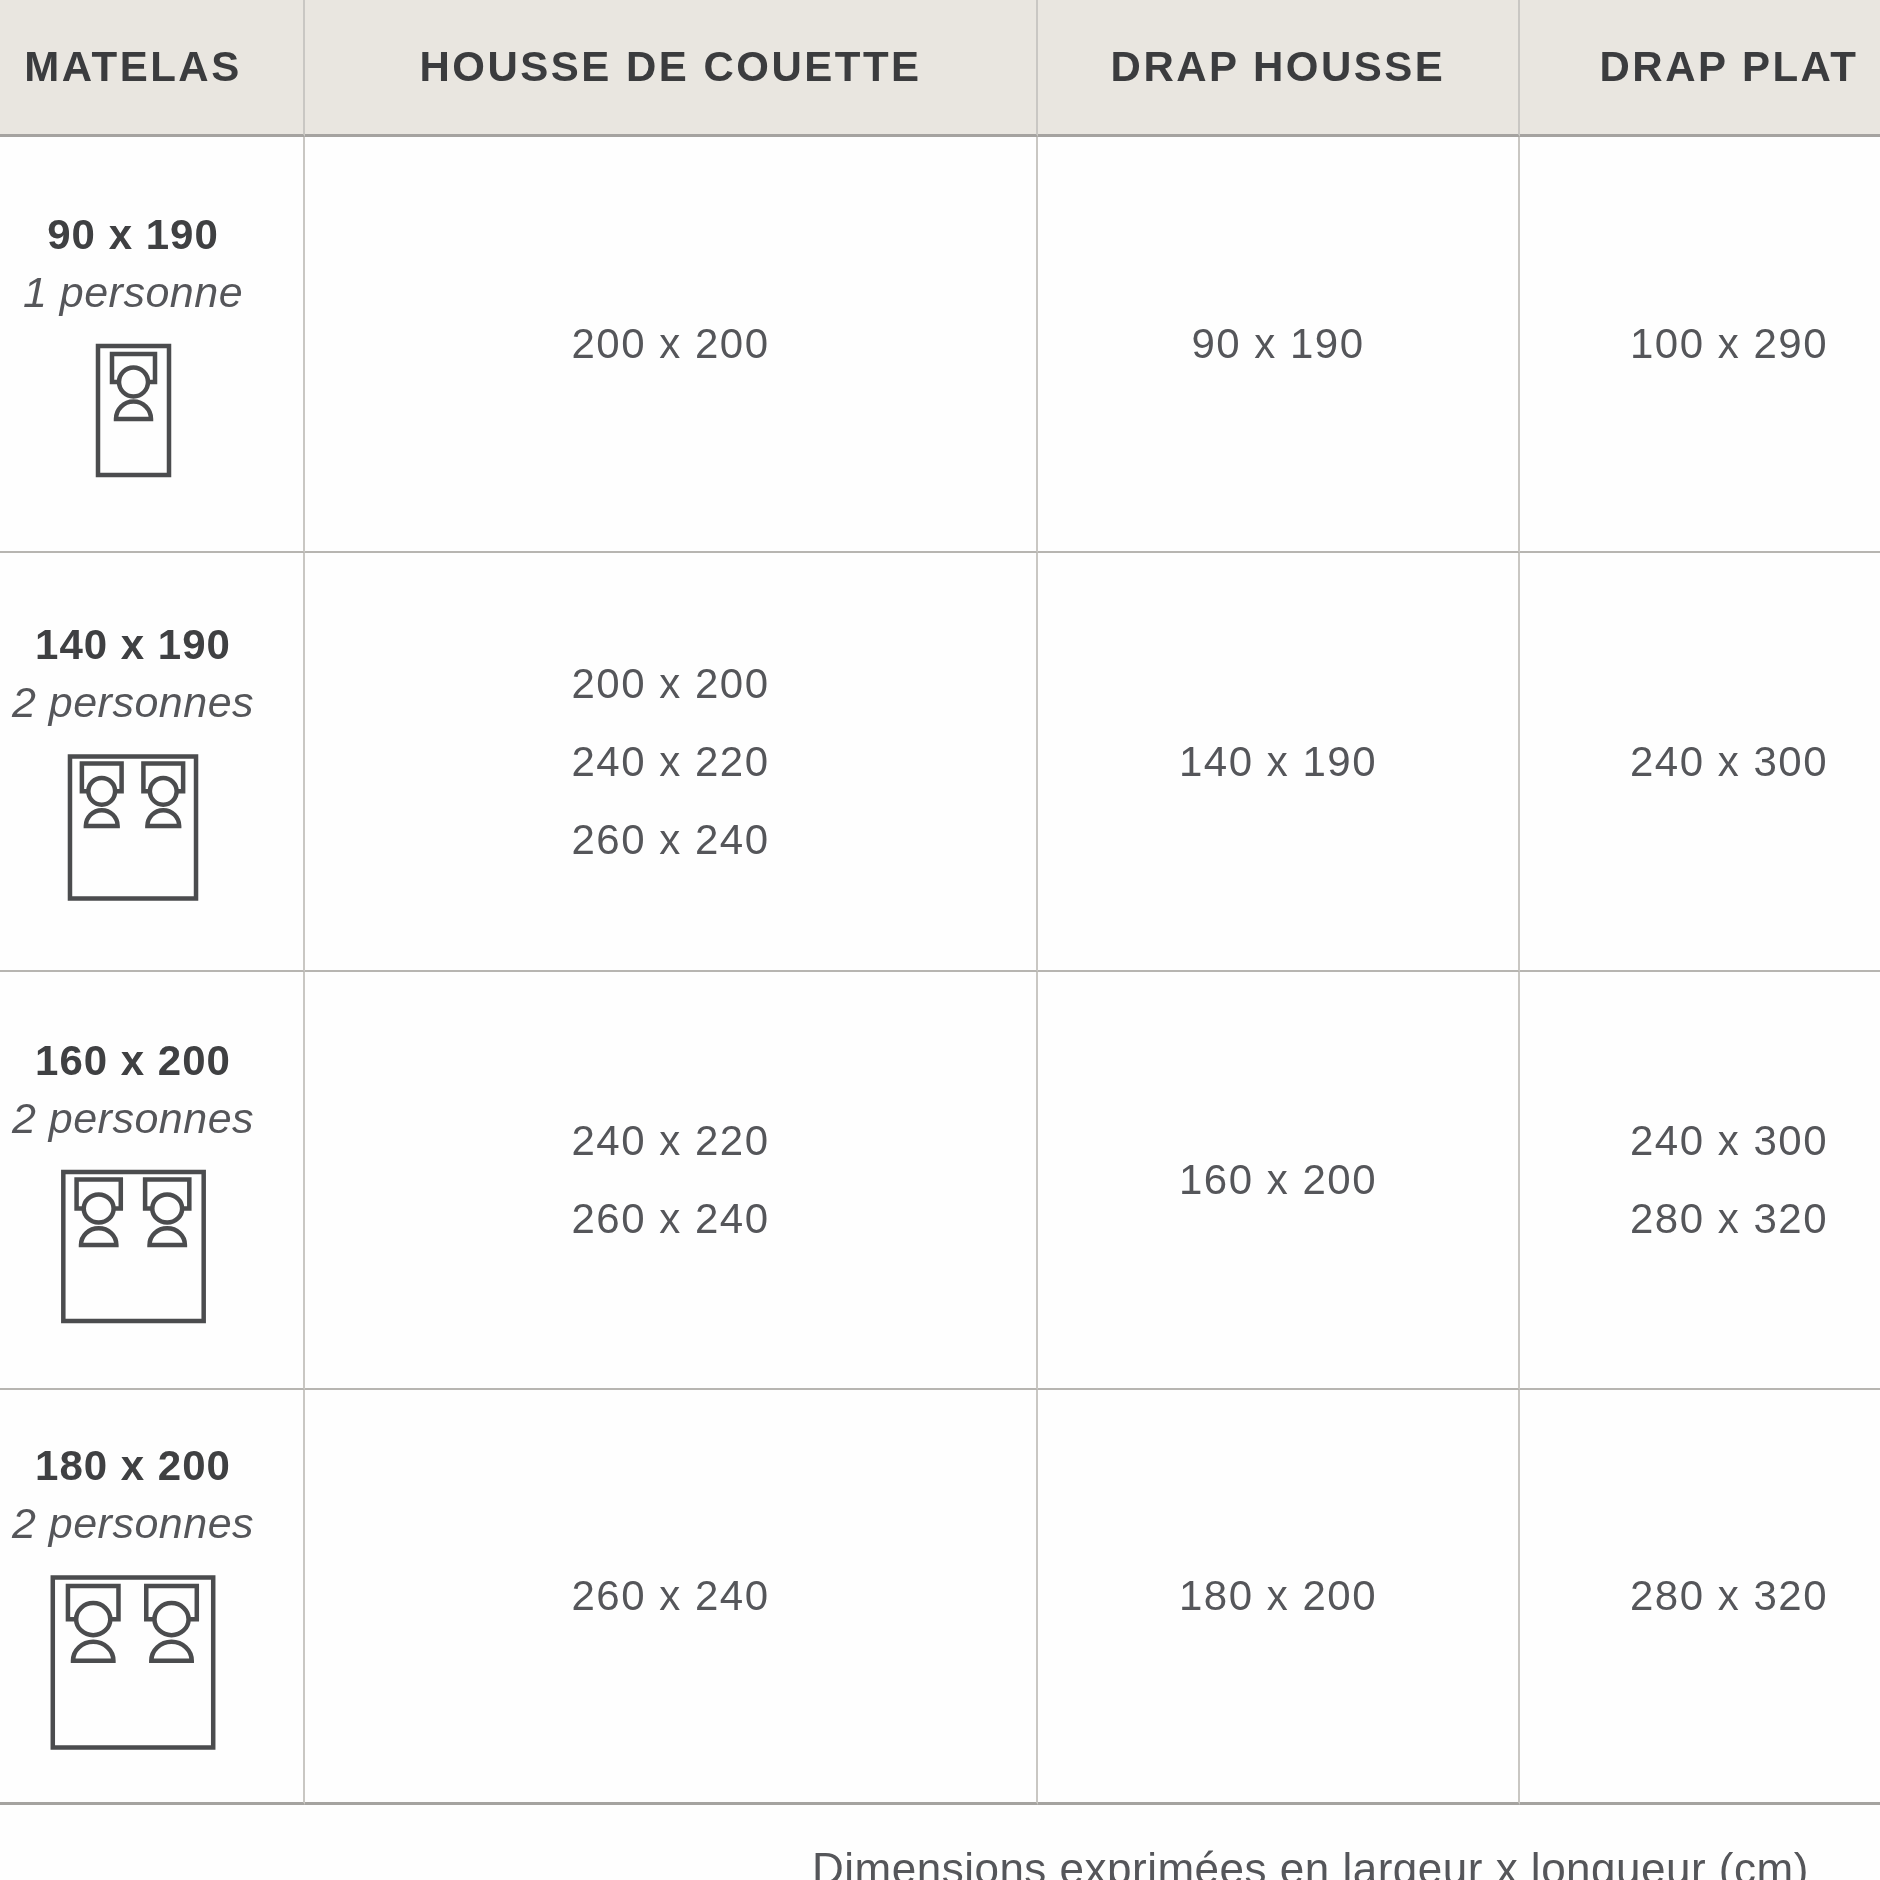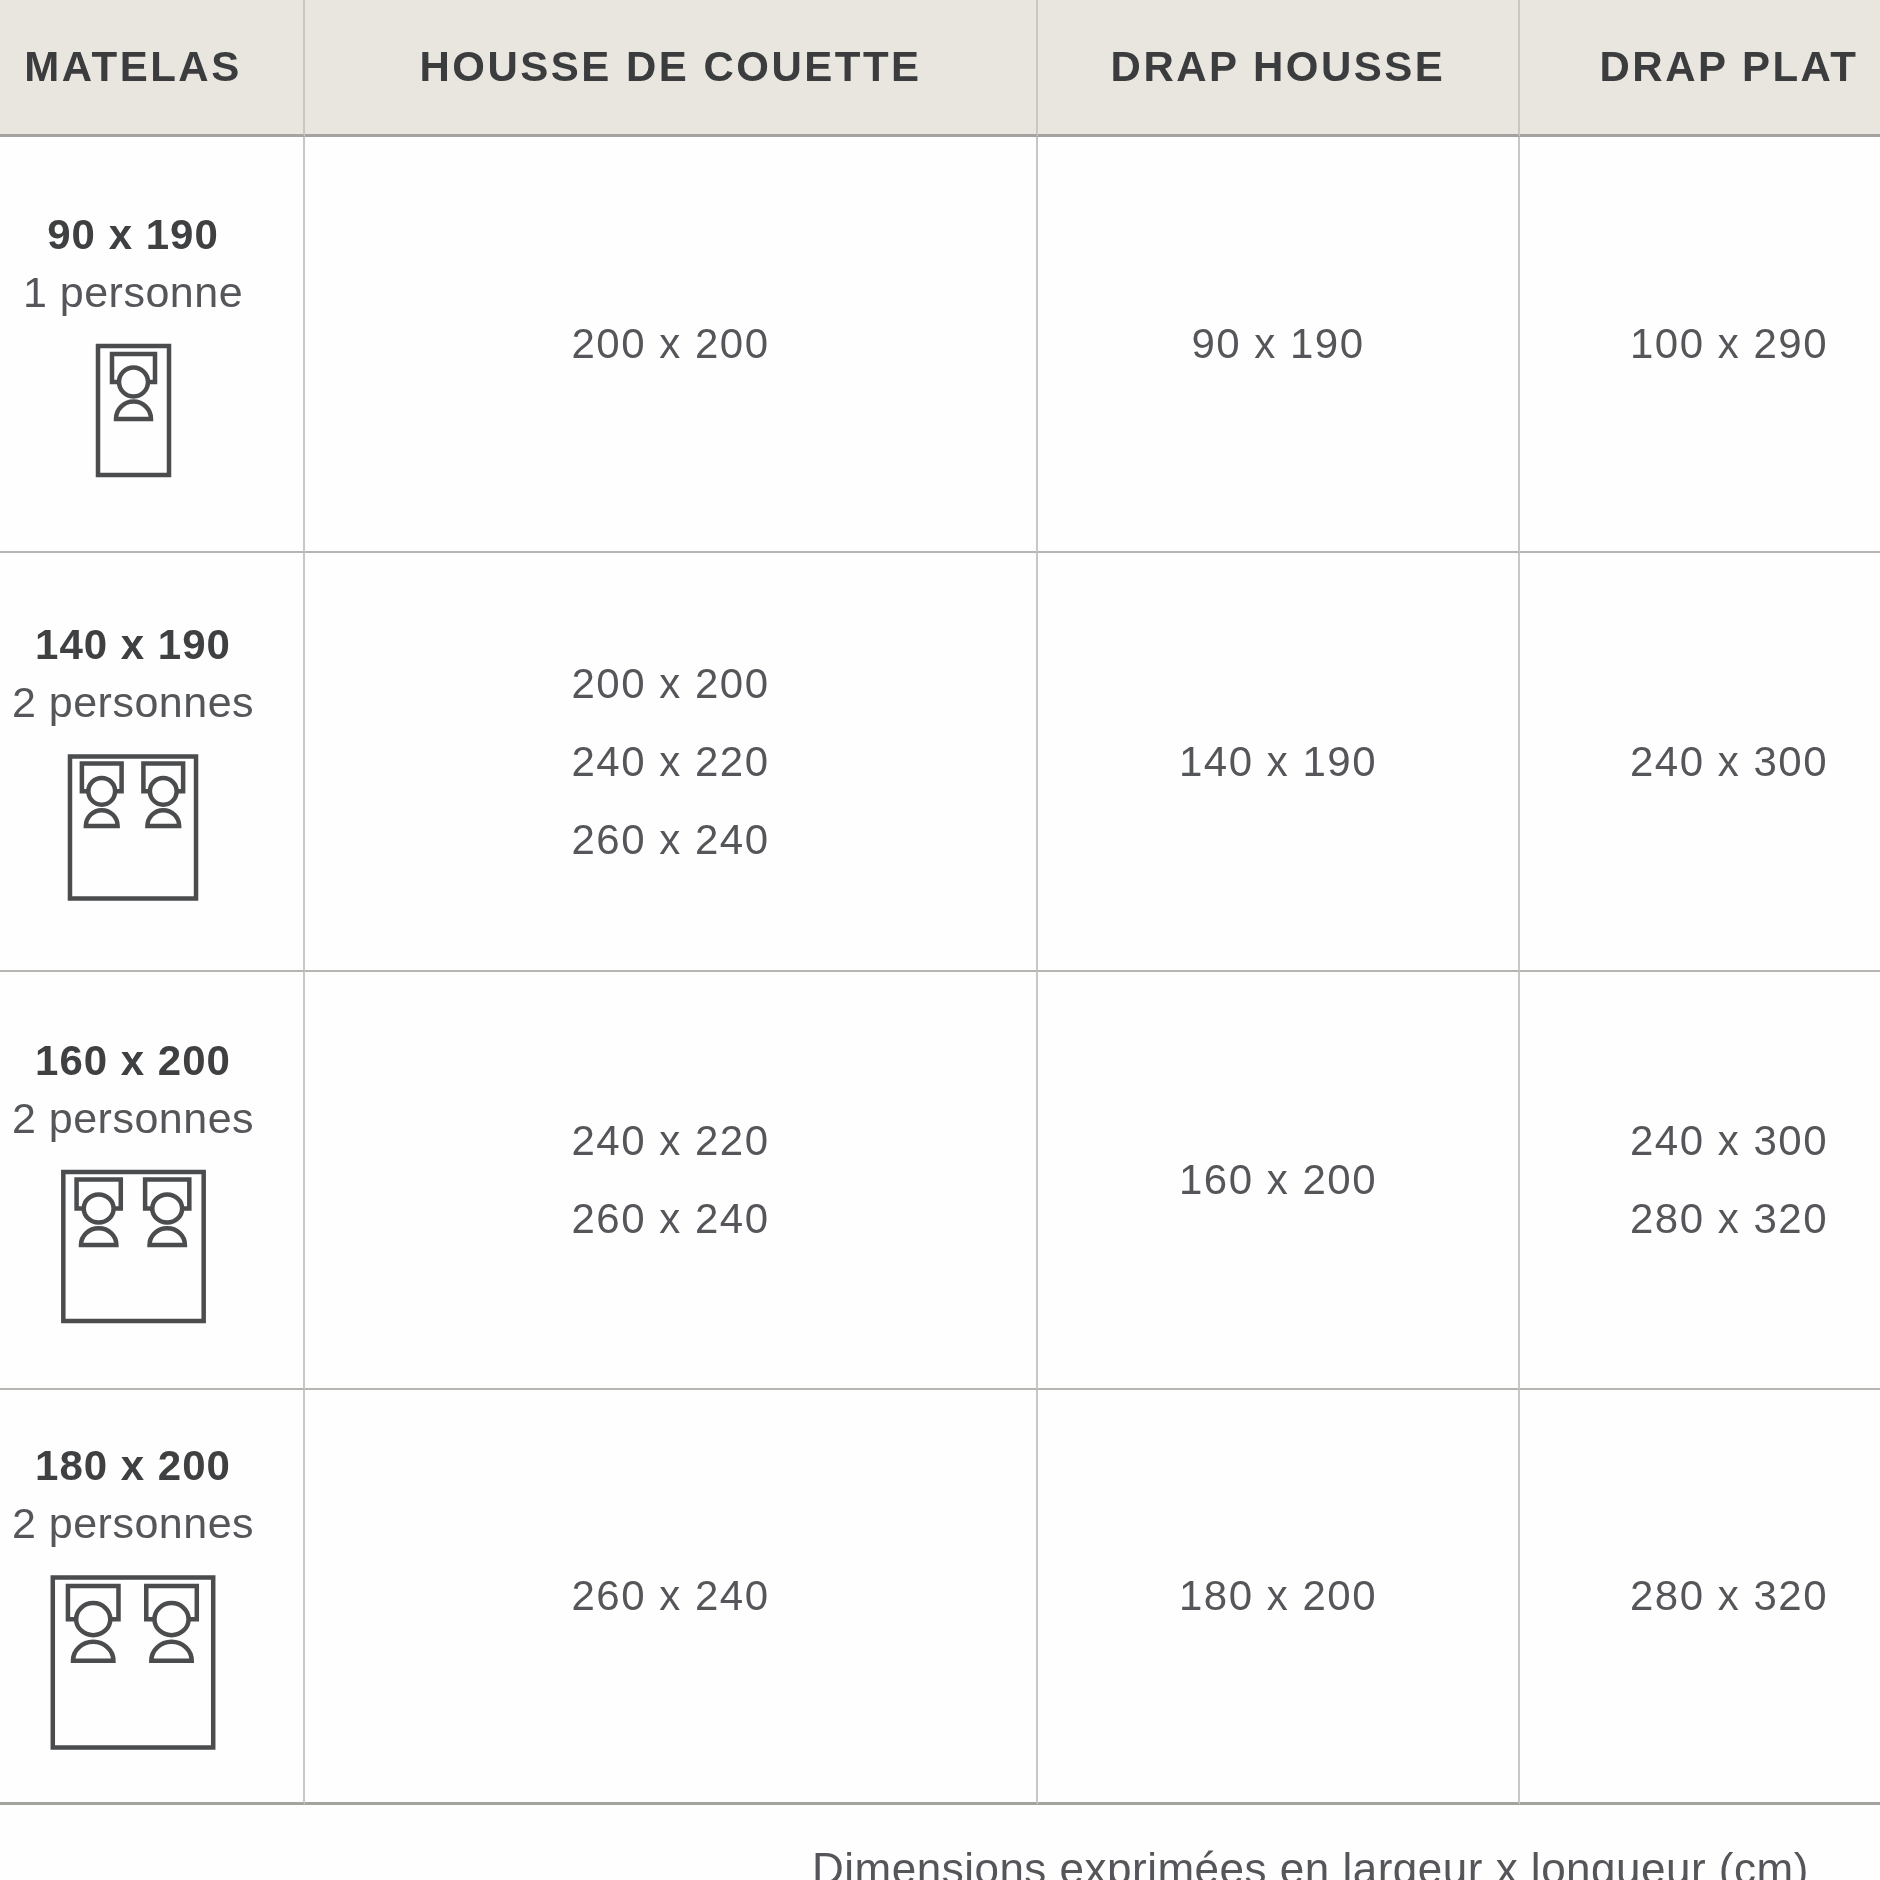--- a/index.html
+++ b/index.html
@@ -30,21 +30,21 @@
   .cell.rdiv{border-bottom:2px solid var(--row-line);}
   .cell.th{
     background:var(--header-bg);
     border-bottom:3px solid var(--strong-line);
     font-weight:bold;font-size:42px;letter-spacing:2.5px;color:var(--header-text);
     flex-direction:row;
   }
   .cell.last-row{border-bottom:3px solid var(--strong-line);}
 
   .m-size{font-size:42px;font-weight:bold;color:var(--title-text);letter-spacing:1px;}
-  .m-persons{font-size:43px;color:var(--body-text);margin-top:9px;letter-spacing:0.5px;}
+  .m-persons{font-size:43px;color:var(--body-text);margin-top:9px;letter-spacing:0.5px;font-style:italic;}
   .bed-icon{margin-top:26px;}
 
   .vals{font-size:42px;color:var(--body-text);letter-spacing:1.5px;line-height:78px;text-align:center;}
   .vals span{display:block;}
 
   .footer-note{
     position:absolute;left:812px;top:1844px;
     font-size:44px;color:var(--body-text);letter-spacing:0.5px;white-space:nowrap;
   }
   svg{display:block;}

